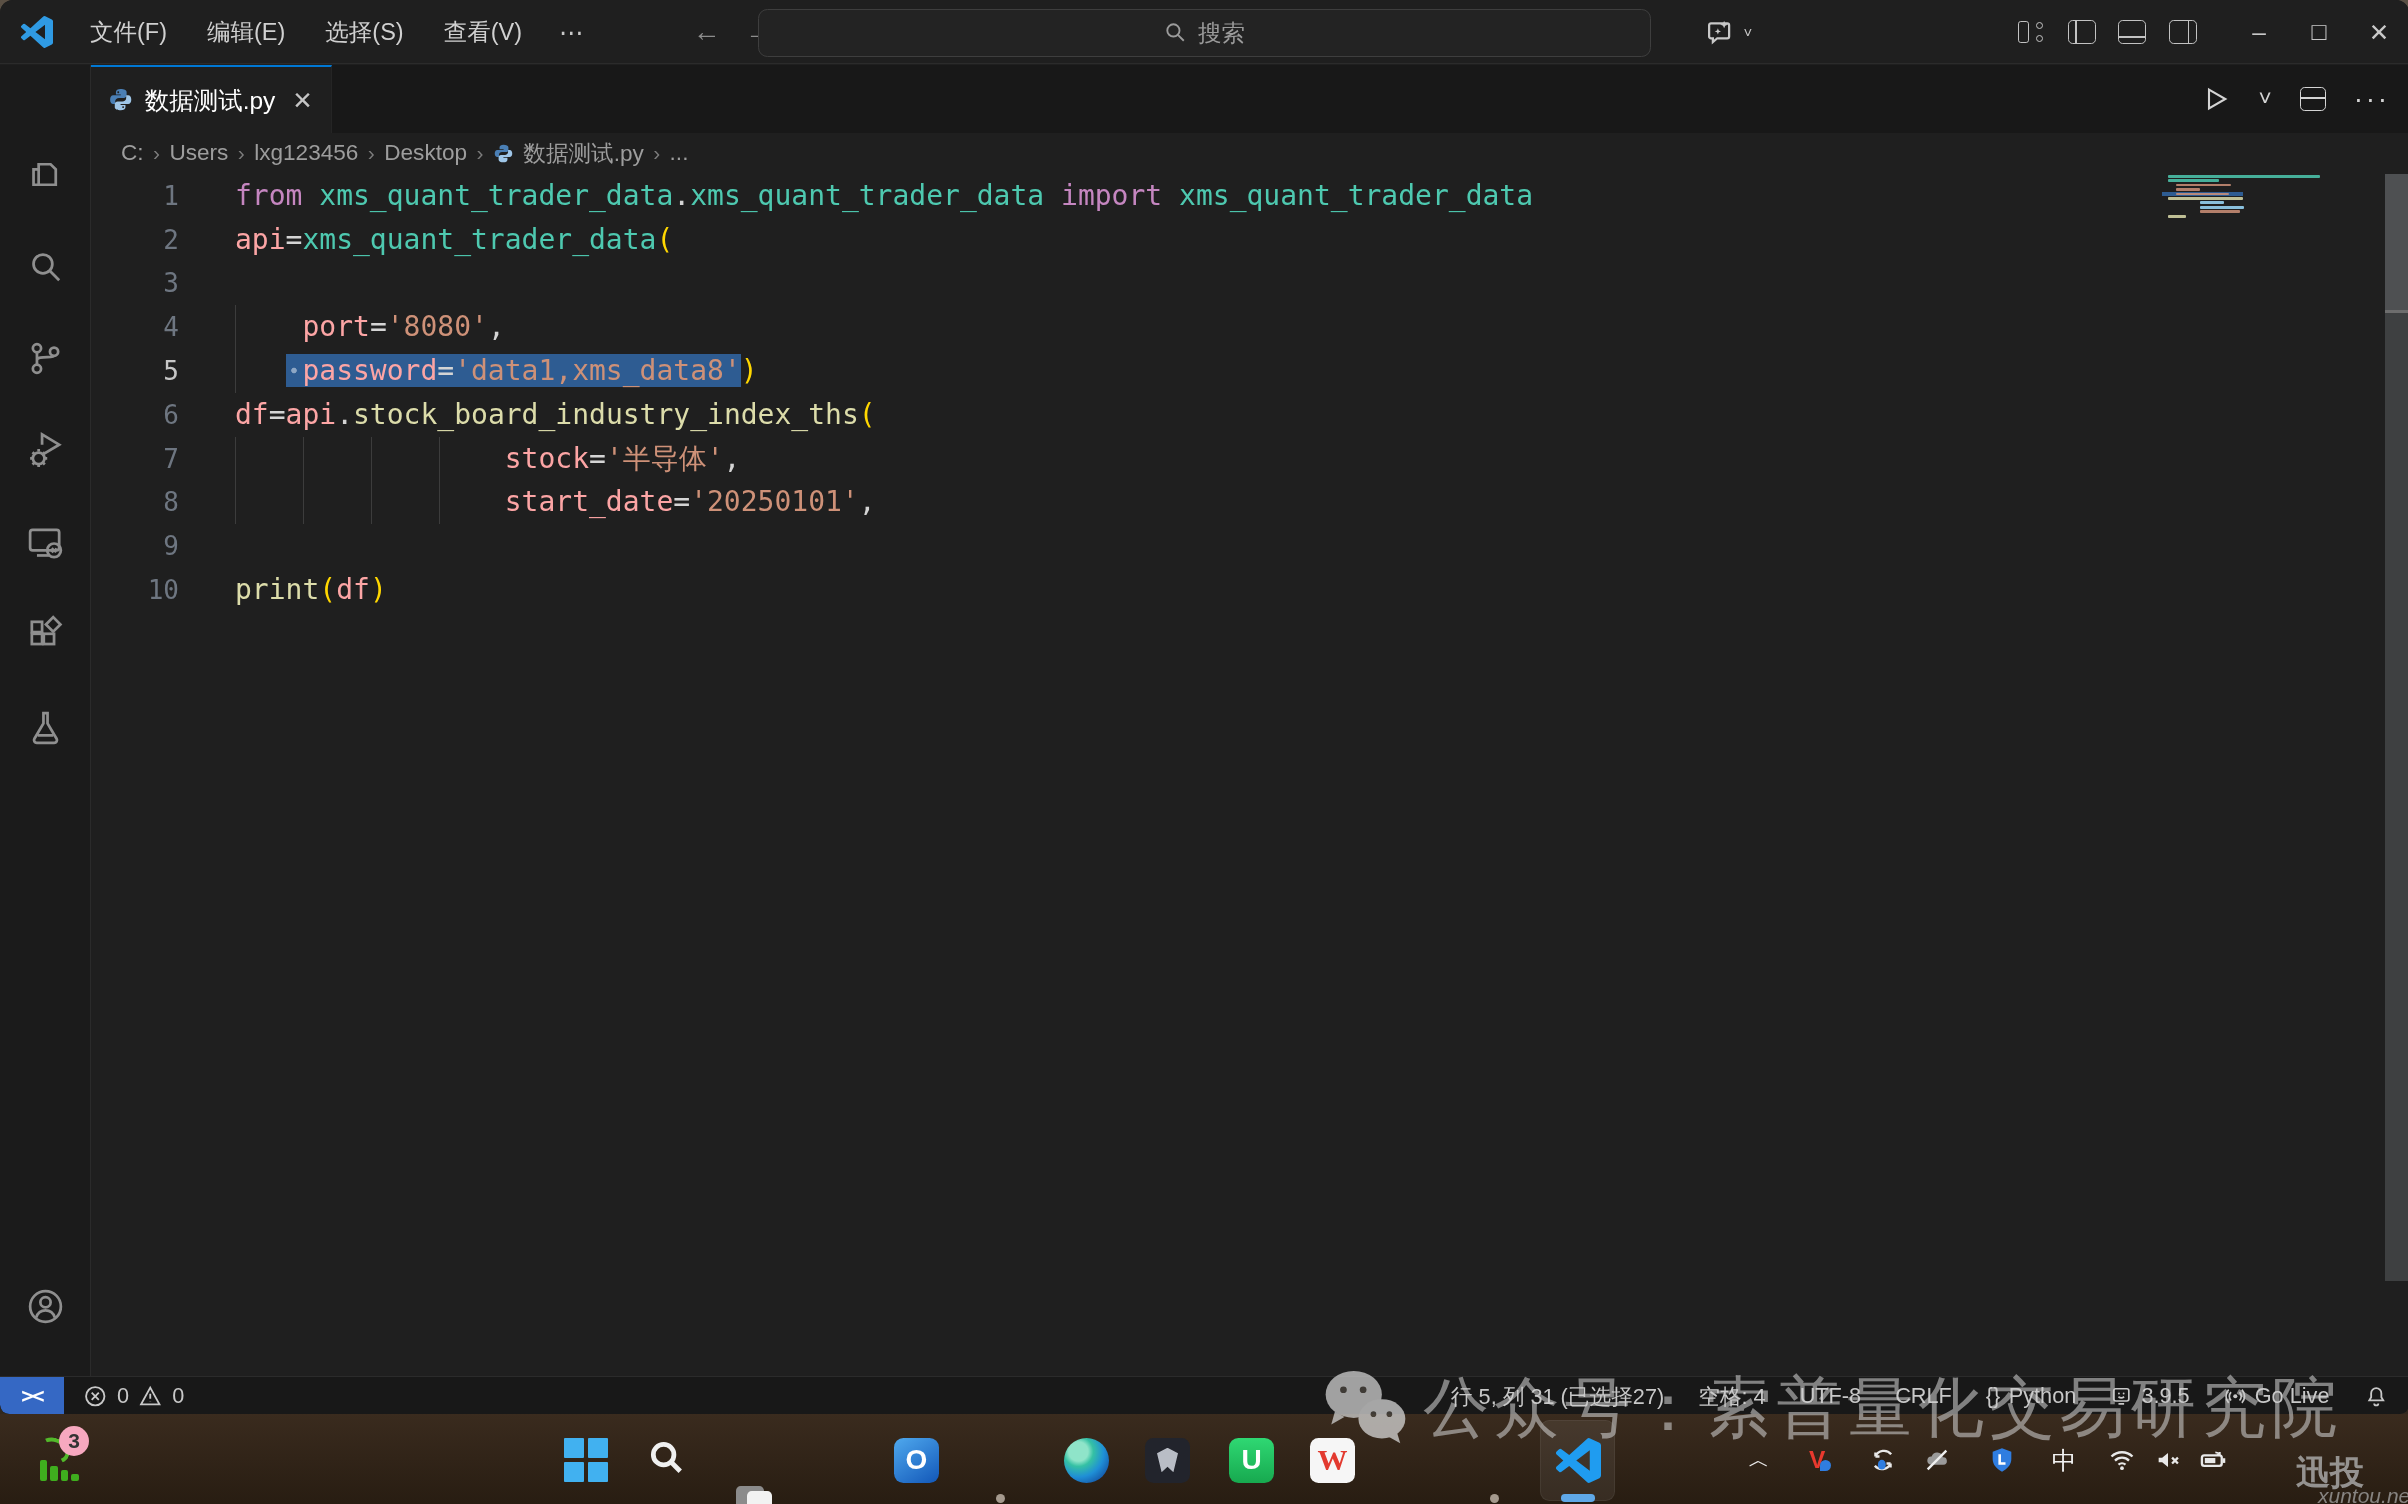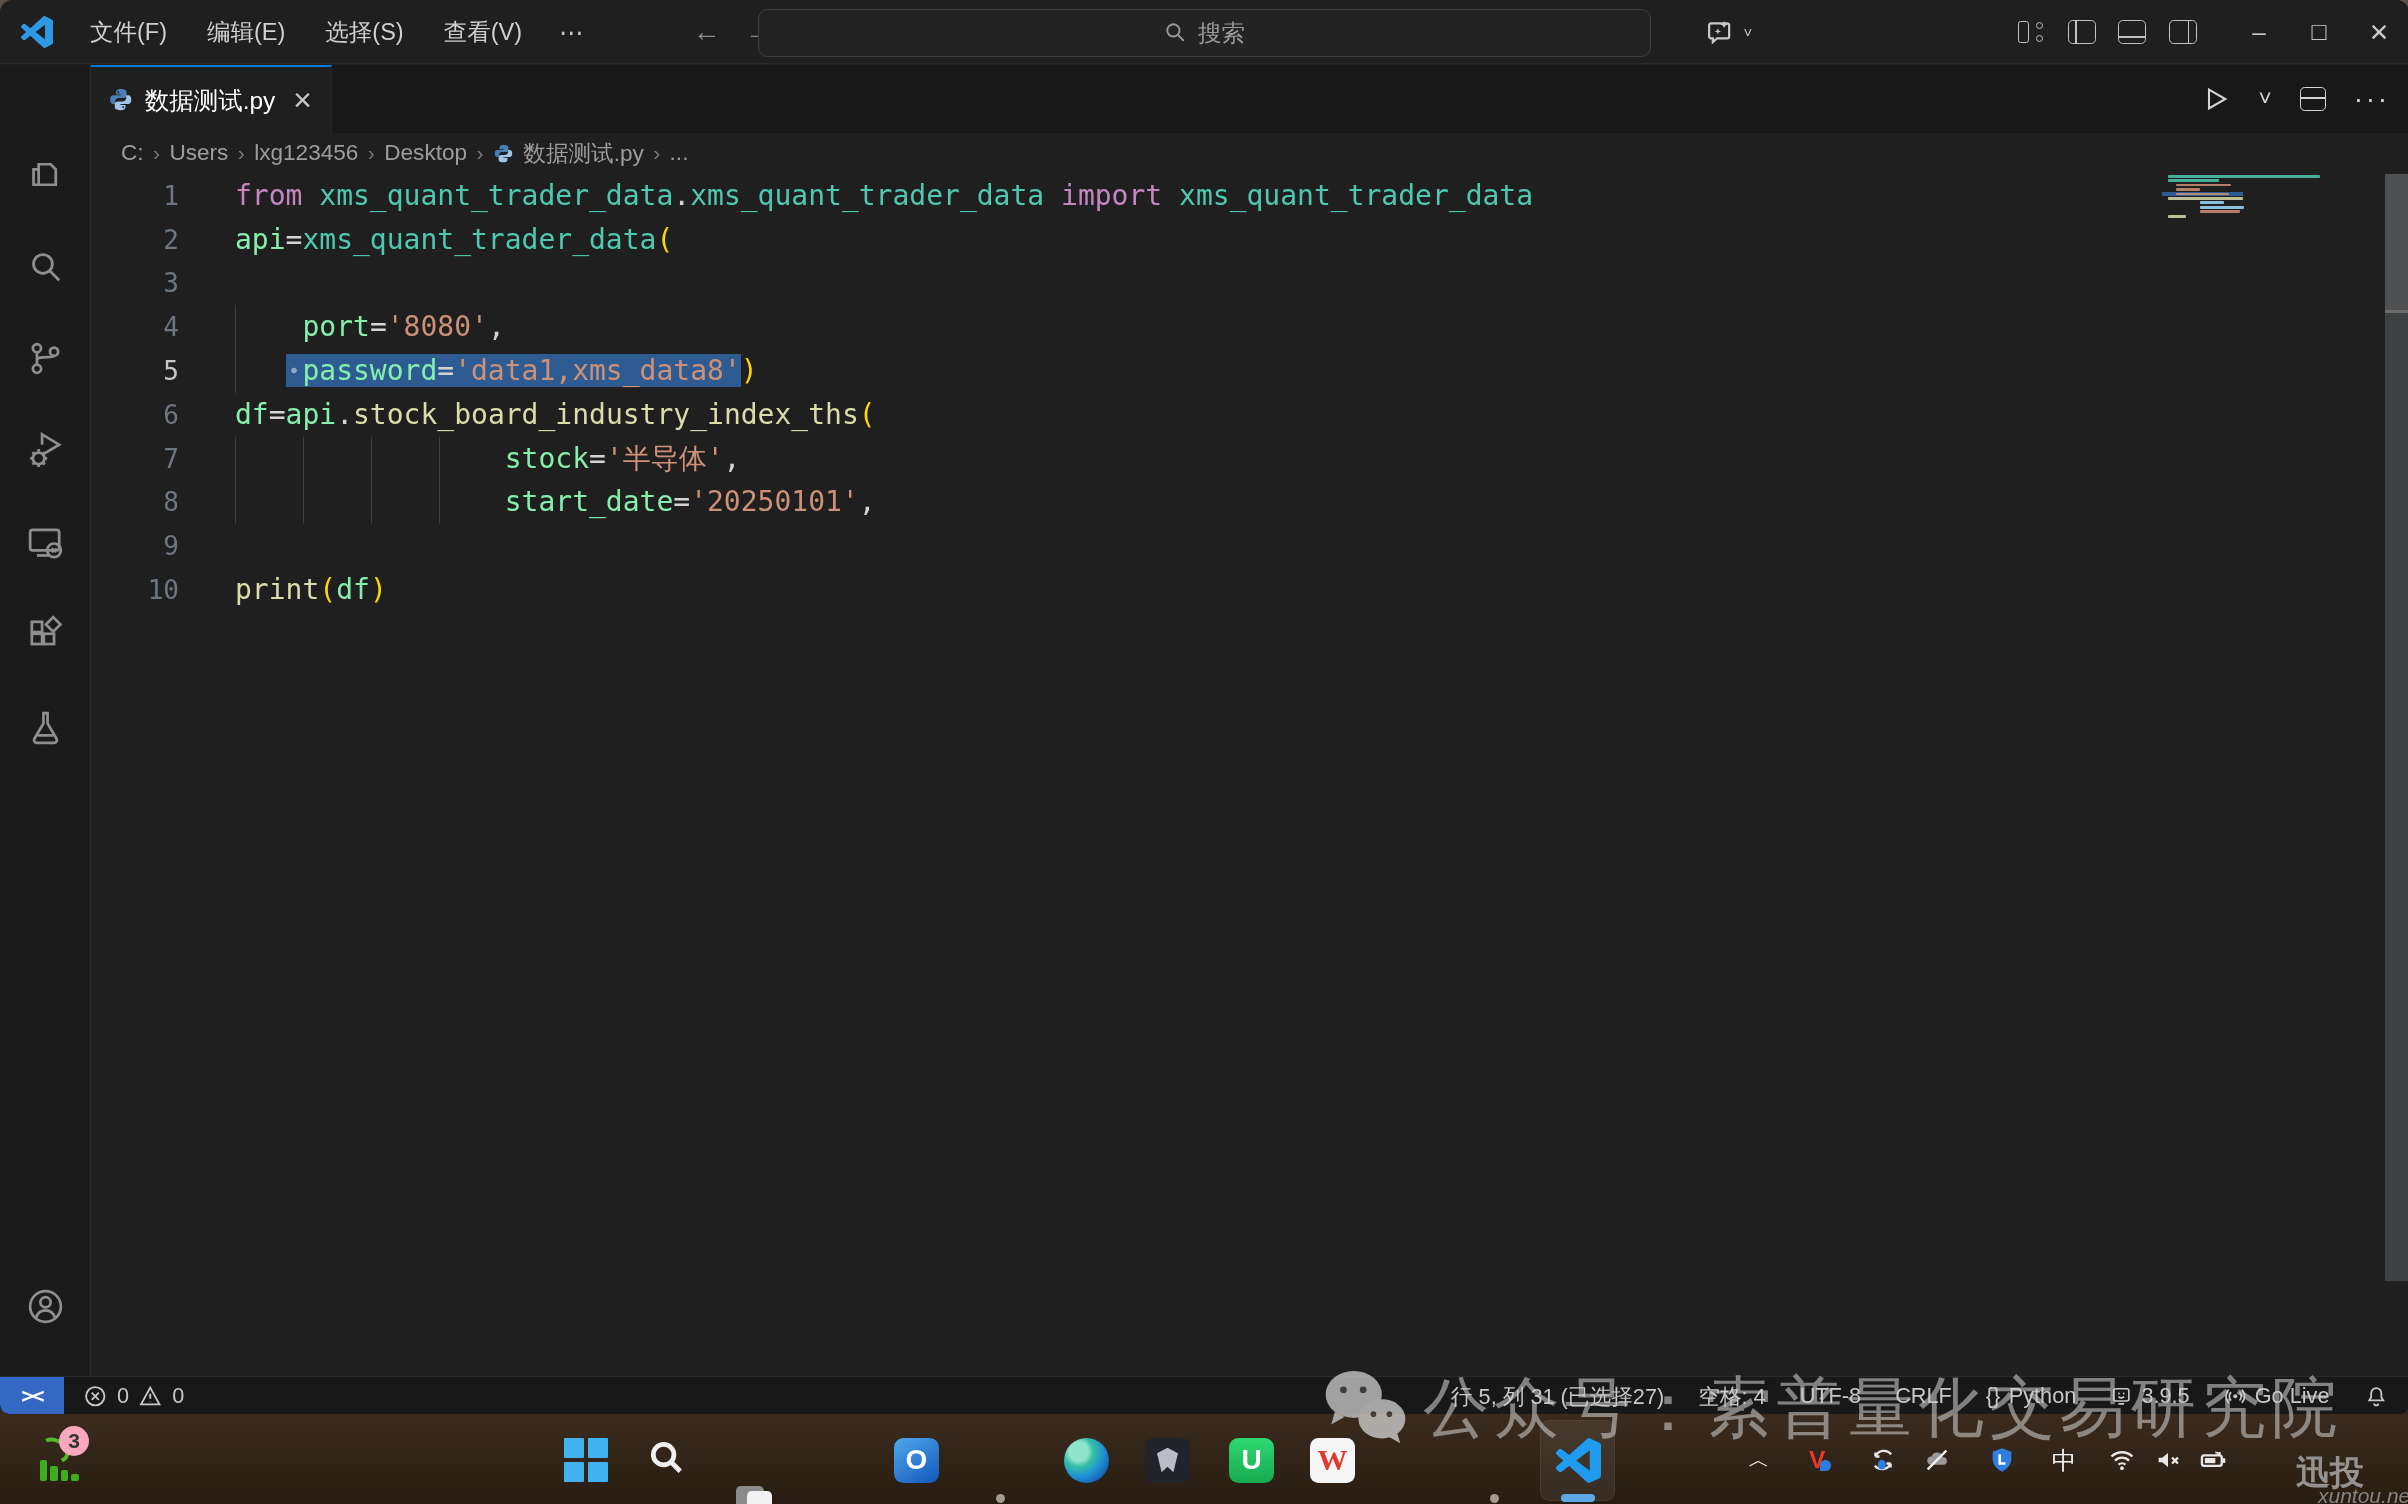--- a/index.html
+++ b/index.html
@@ -62,21 +62,21 @@
 
   
   .editor { position:absolute; left:91px; top:172px; right:0; bottom:38px; background:#1f1f1f; }
   .line { position:absolute; left:0; right:0; height:44px; }
   .ln { position:absolute; left:0; width:88px; text-align:right; color:#6e7681;
     font:26px/44px "DejaVu Sans Mono", monospace; }
   .ln.active { color:#c6c6c6; }
   .codeln { position:absolute; left:144px; right:264px; height:44px;
     font:28px/44px "DejaVu Sans Mono", monospace; white-space:pre; }
   .guide { position:absolute; top:0; bottom:0; width:0.9px; background:#3c3c3c; }
-  .kw{color:#C586C0}.mod{color:#4EC9B0}.var{color:#86efac}.op{color:#D4D4D4}
+  .kw{color:#C586C0}.mod{color:#4EC9B0}.var{color:#fca5a5}.op{color:#D4D4D4}
   .str{color:#CE9178}.fn{color:#DCDCAA}.b1{color:#FFD700}.pl{color:#D4D4D4}
   .lnk{color:#CE9178; border-bottom:1.9px solid #b9785c; padding-bottom:0.9px;}
   .sel{background:#2e5c92}
   .selws{background-color:#2e5c92;
     background-image:radial-gradient(circle, rgba(220,228,238,.55) 2.4px, transparent 3.2px);}
 
   
   .minimap { position:absolute; left:2077px; top:0; width:162px; height:66px; }
   .mm-line { position:absolute; height:2.8px; border-radius:0.9px; opacity:.85; }
   .mm-sel { position:absolute; left:-5.6px; width:81px; height:4.7px; background:#2e5c92; }

